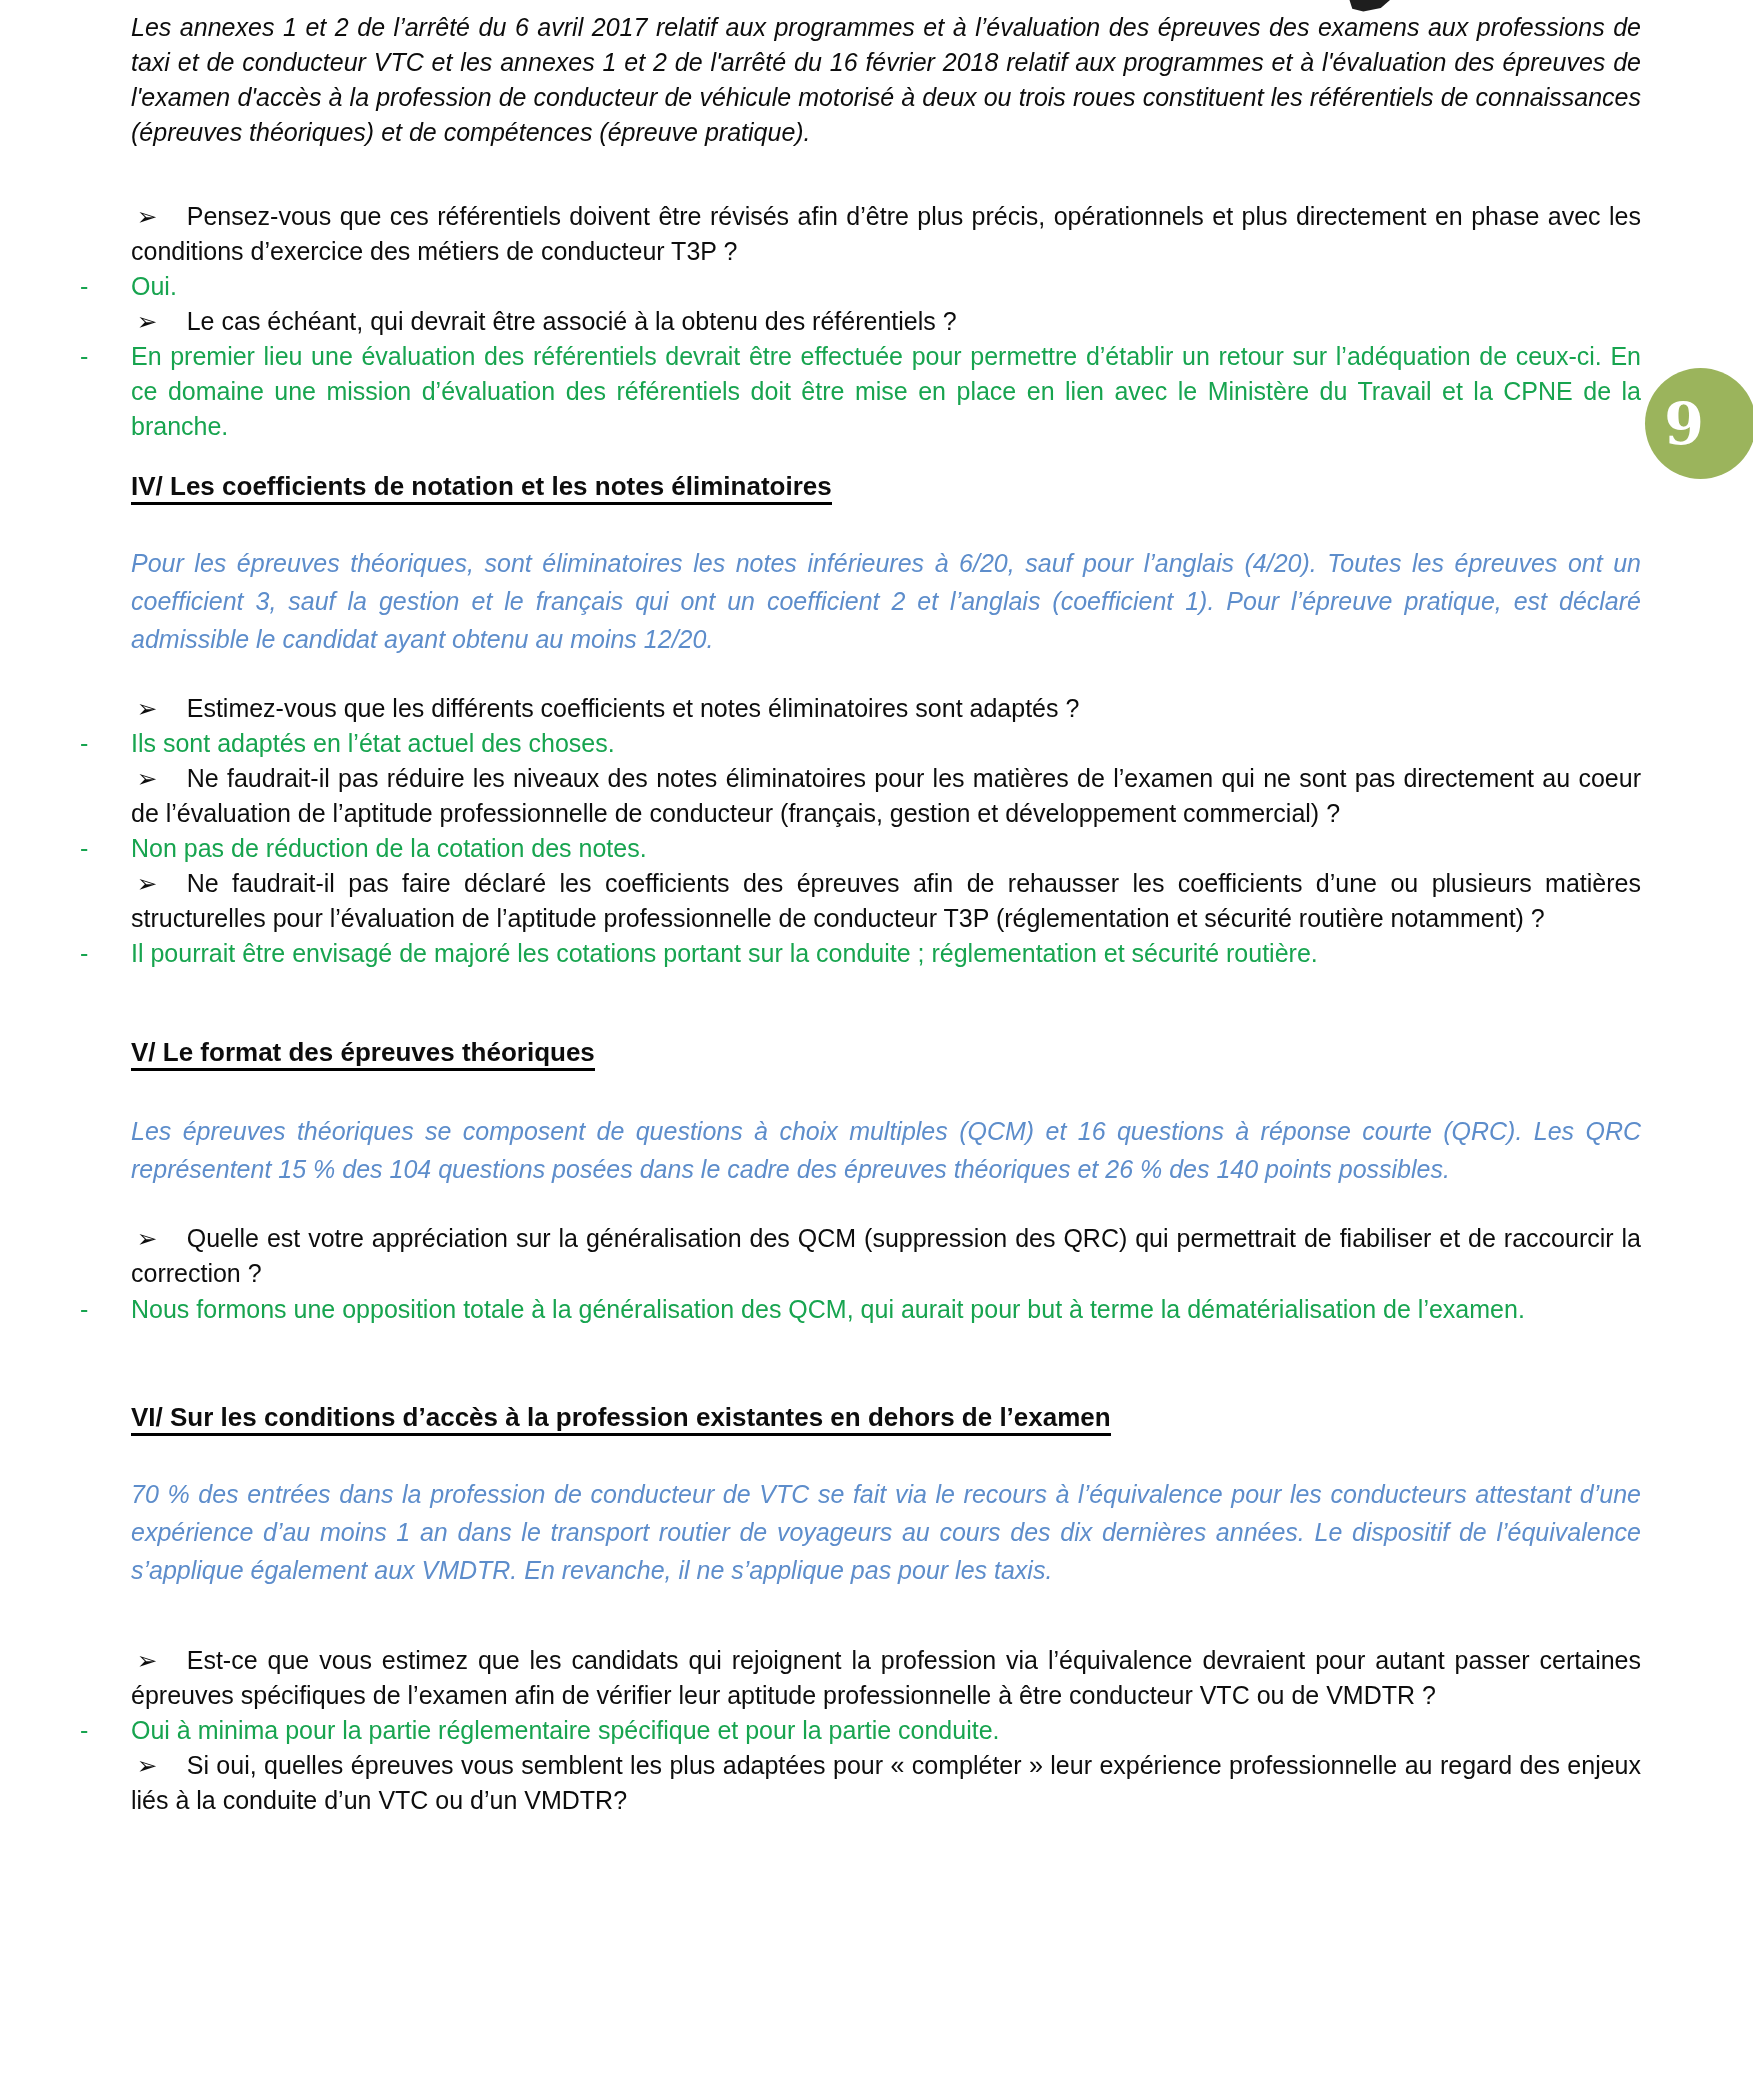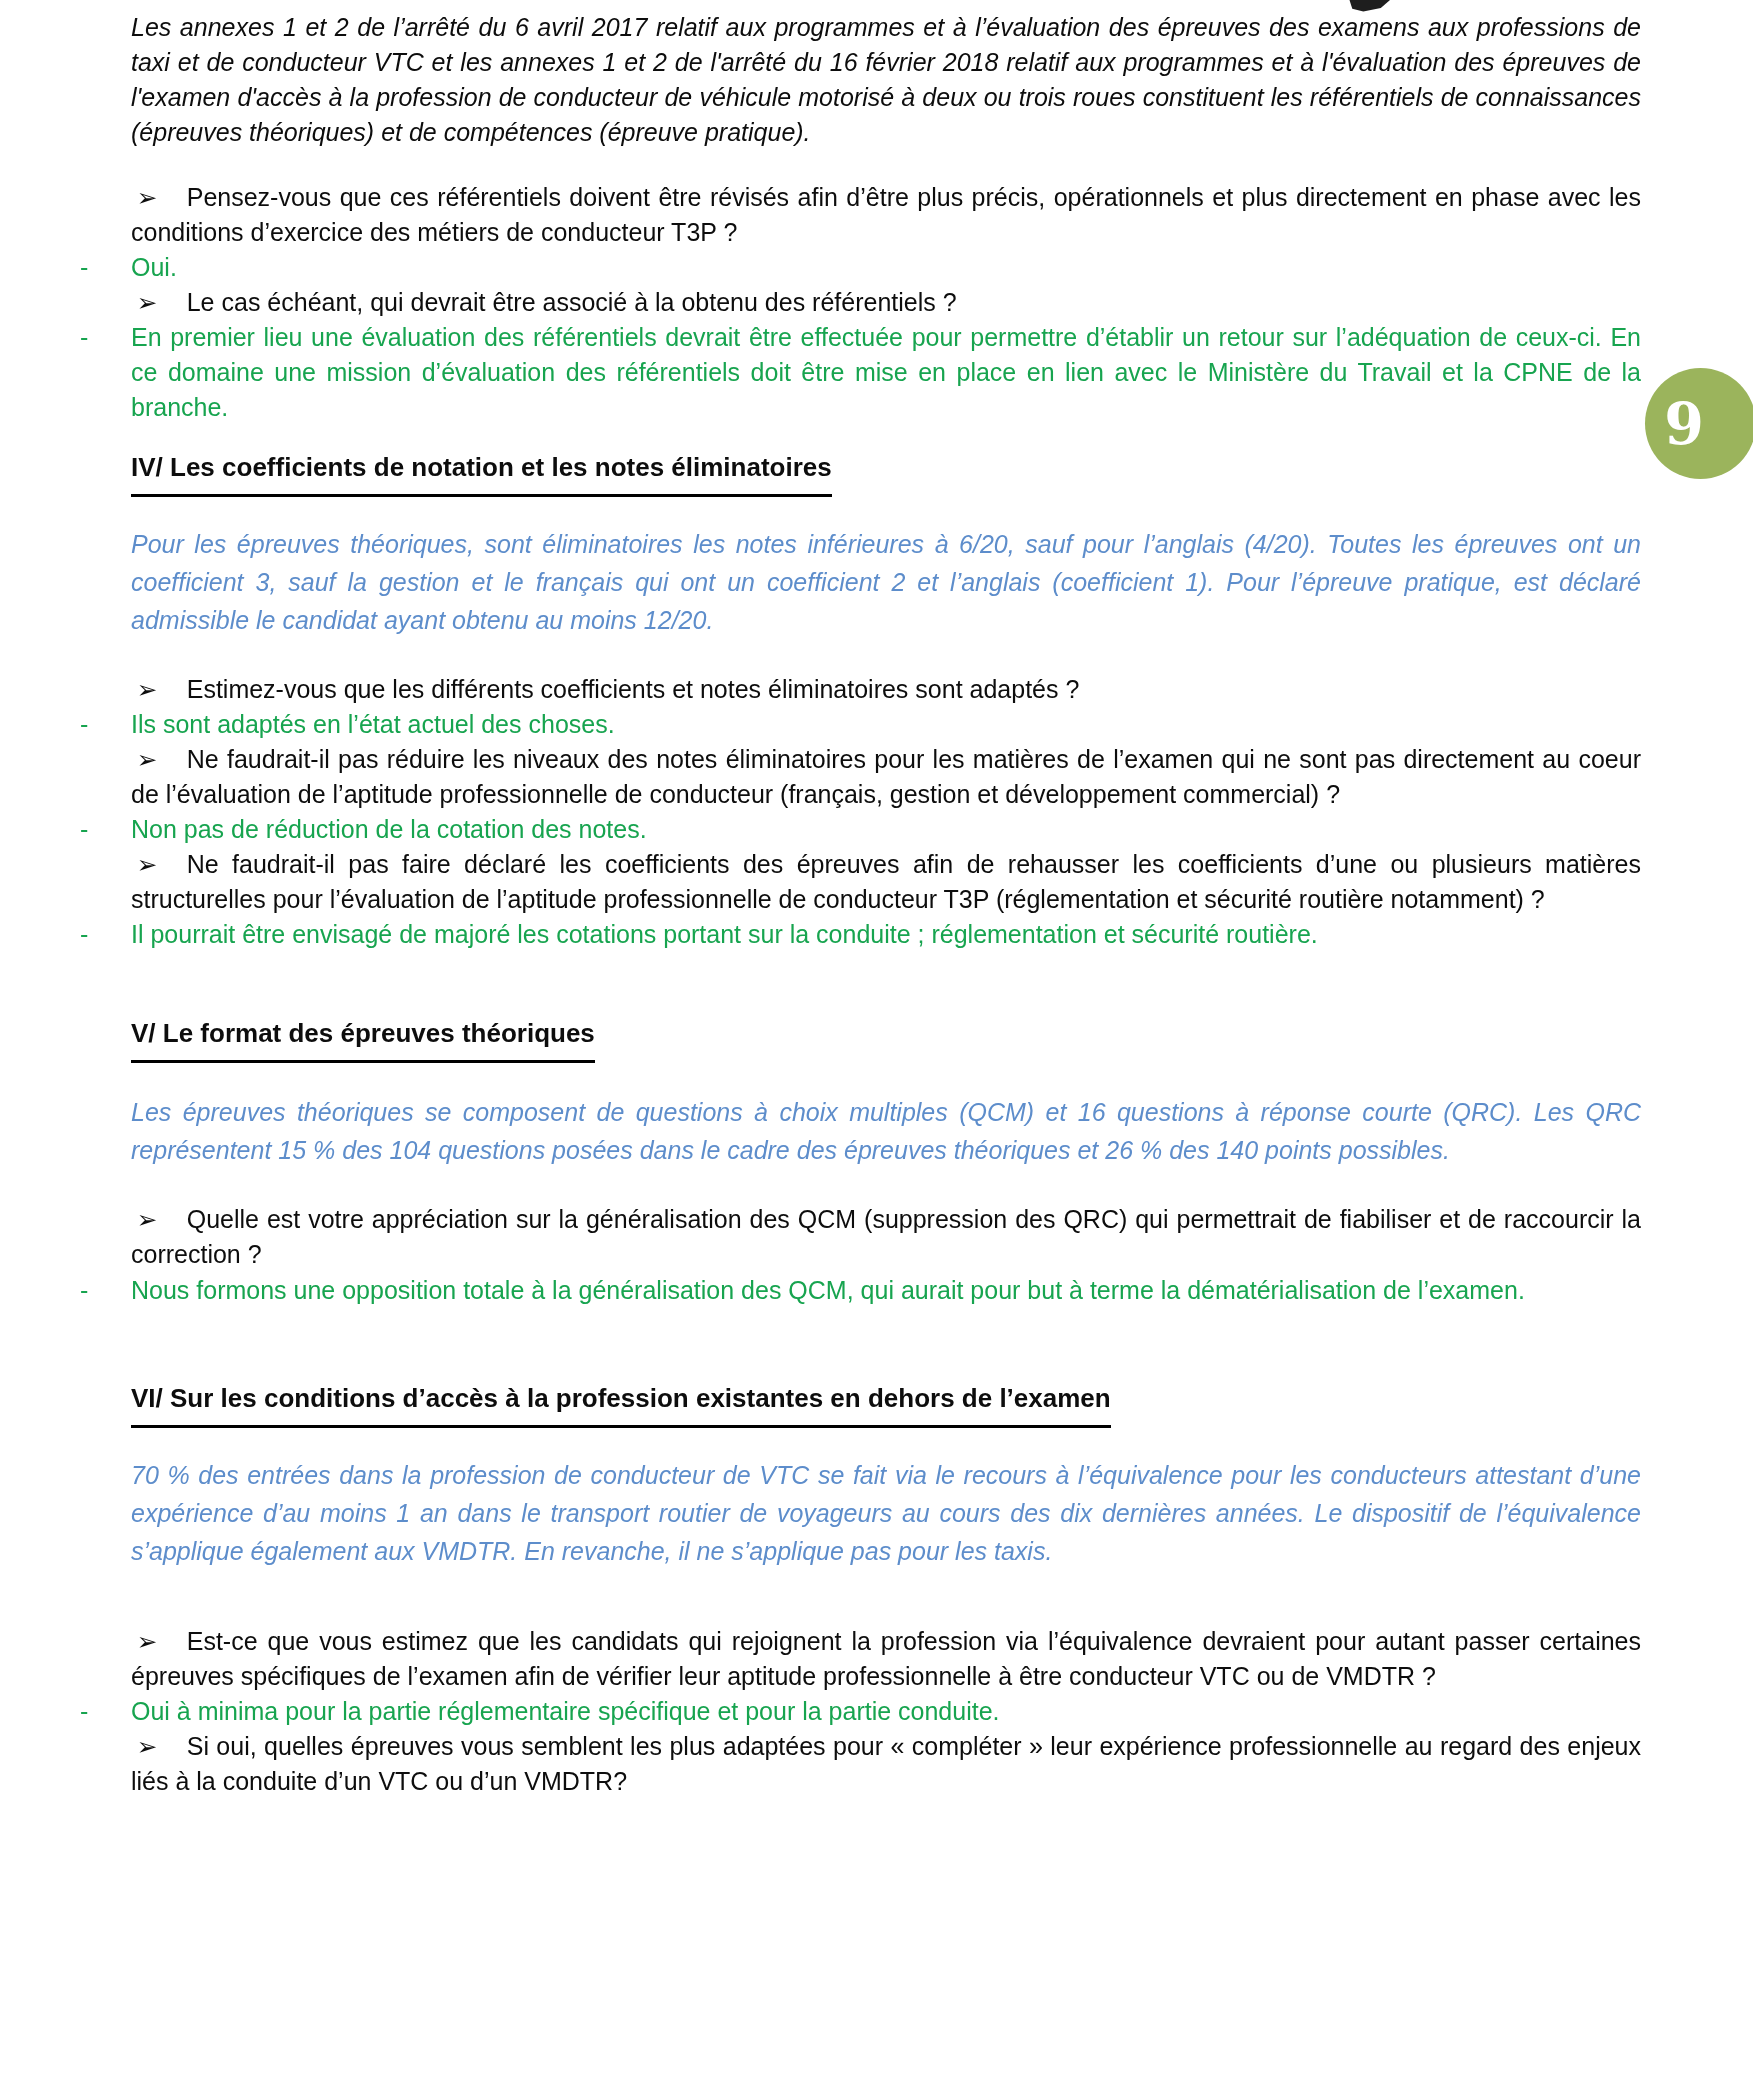--- a/index.html
+++ b/index.html
@@ -44,30 +44,30 @@
     top: 0;
   }
   .heading {
     font-weight: bold;
     font-size: 26px;
     line-height: 33px;
     text-align: left;
   }
   .heading .u {
     border-bottom: 3.3px solid #000;
-    padding-bottom: 12px;
+    padding-bottom: 1px;
   }
   .note {
     color: #5d8dcb;
     font-style: italic;
     text-align: justify;
     line-height: 38px;
   }
   
-  .mt-q1   { margin-top: 30px; }
+  .mt-q1   { margin-top: 49px; }
   .mt-h4   { margin-top: 26px; }
   .mt-note4{ margin-top: 41px; }
   .mt-q3   { margin-top: 33px; }
   .mt-q6   { margin-top: 33px; }
   .mt-a6   { margin-top: 1.6px; }
   .mt-q7   { margin-top: 54px; }
 
   .page-badge {
     position: absolute;
     top: 368px;

